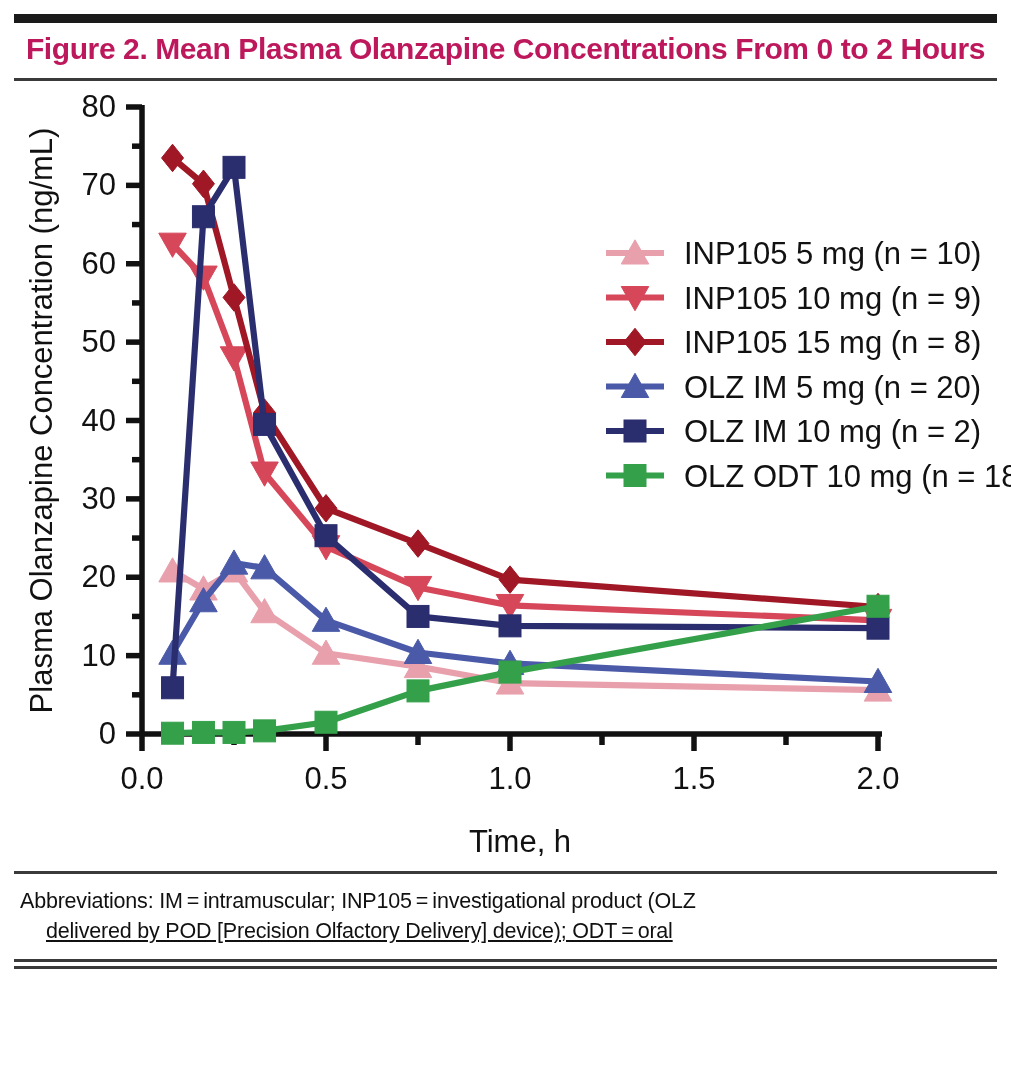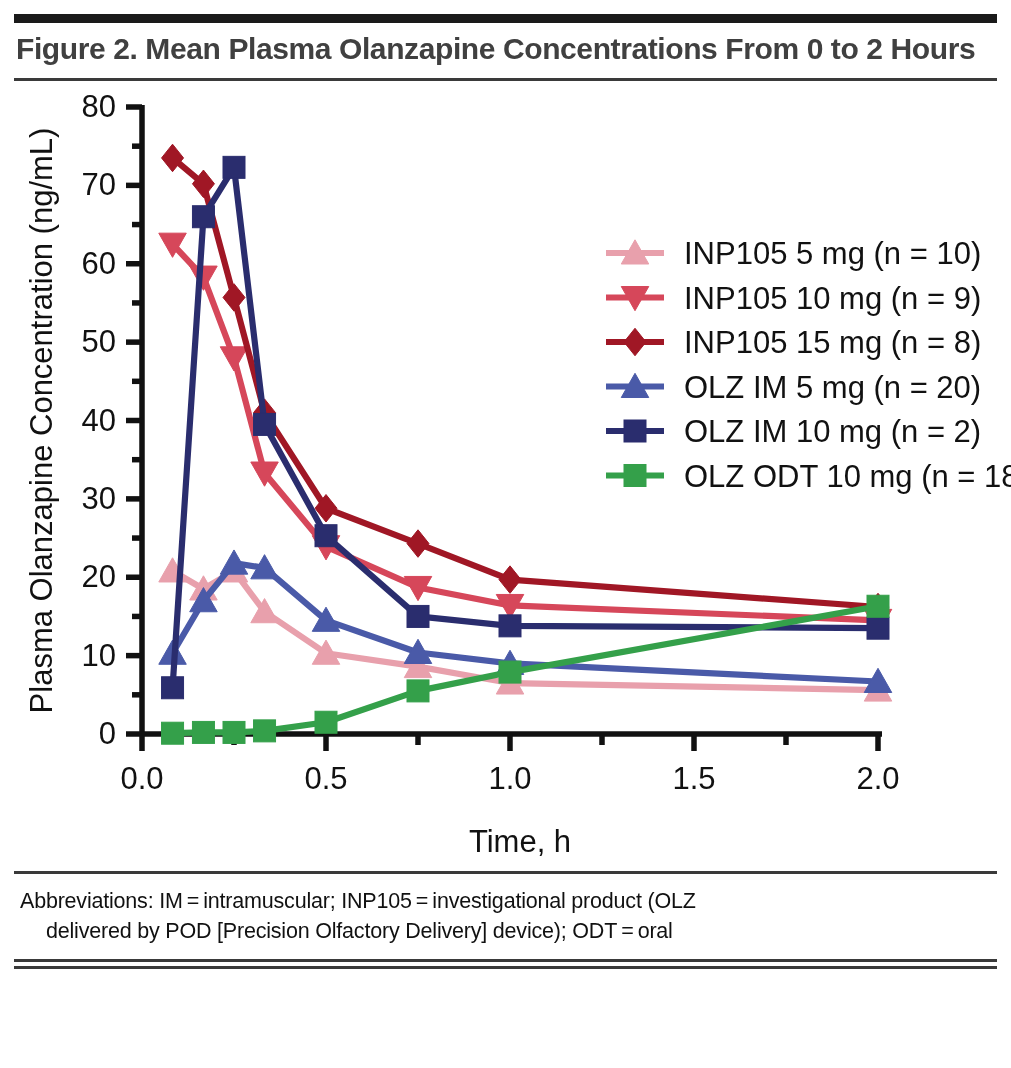--- a/index.html
+++ b/index.html
@@ -35,40 +35,41 @@
     border-bottom:3px solid #3a3a3a;
     height:4px;
   }
   
   .title{
     font-size:30px;
     font-weight:bold;
     line-height:1.22;
     letter-spacing:-0.4px;
     padding:8px 16px 10px 16px;
-    color:#404040;
+    color:#be185d;
     font-family:"Liberation Sans", sans-serif;
+    text-align:center;
   }
   
   .plot-wrap{
     position:relative;
     width:1011px;
     height:790px;
     flex:0 0 auto;
   }
   svg.chart{display:block;}
   
   .footnote{
     font-size:21.5px;
     line-height:1.42;
     padding:12px 8px 12px 20px;
     color:#111;
     letter-spacing:-0.2px;
   }
-  .footnote .ind{display:block;padding-left:26px;text-indent:0;}
+  .footnote .ind{display:block;padding-left:26px;text-indent:0;text-decoration:underline;}
   .f-line1{display:block;}
 </style>
 </head>
 <body>
 
 <div class="figure">
 
   <div class="rule-thick"></div>
 
   <div class="title">Figure 2. Mean Plasma Olanzapine Concentrations From 0 to 2 Hours</div>

